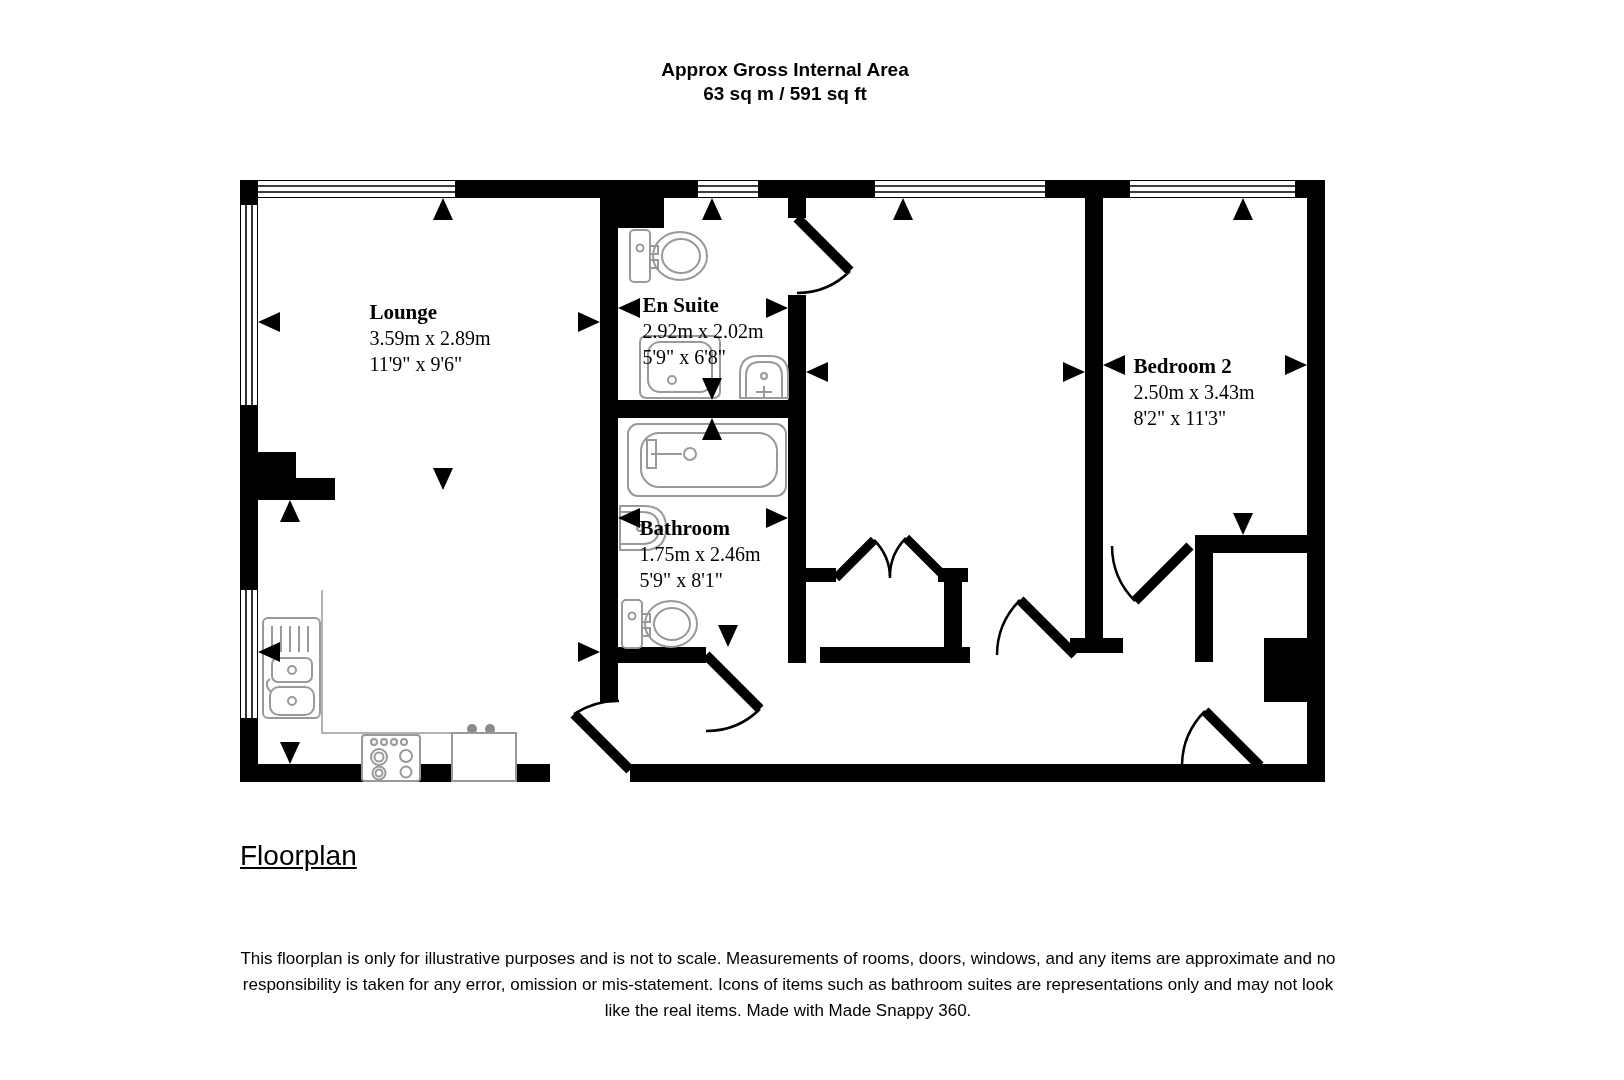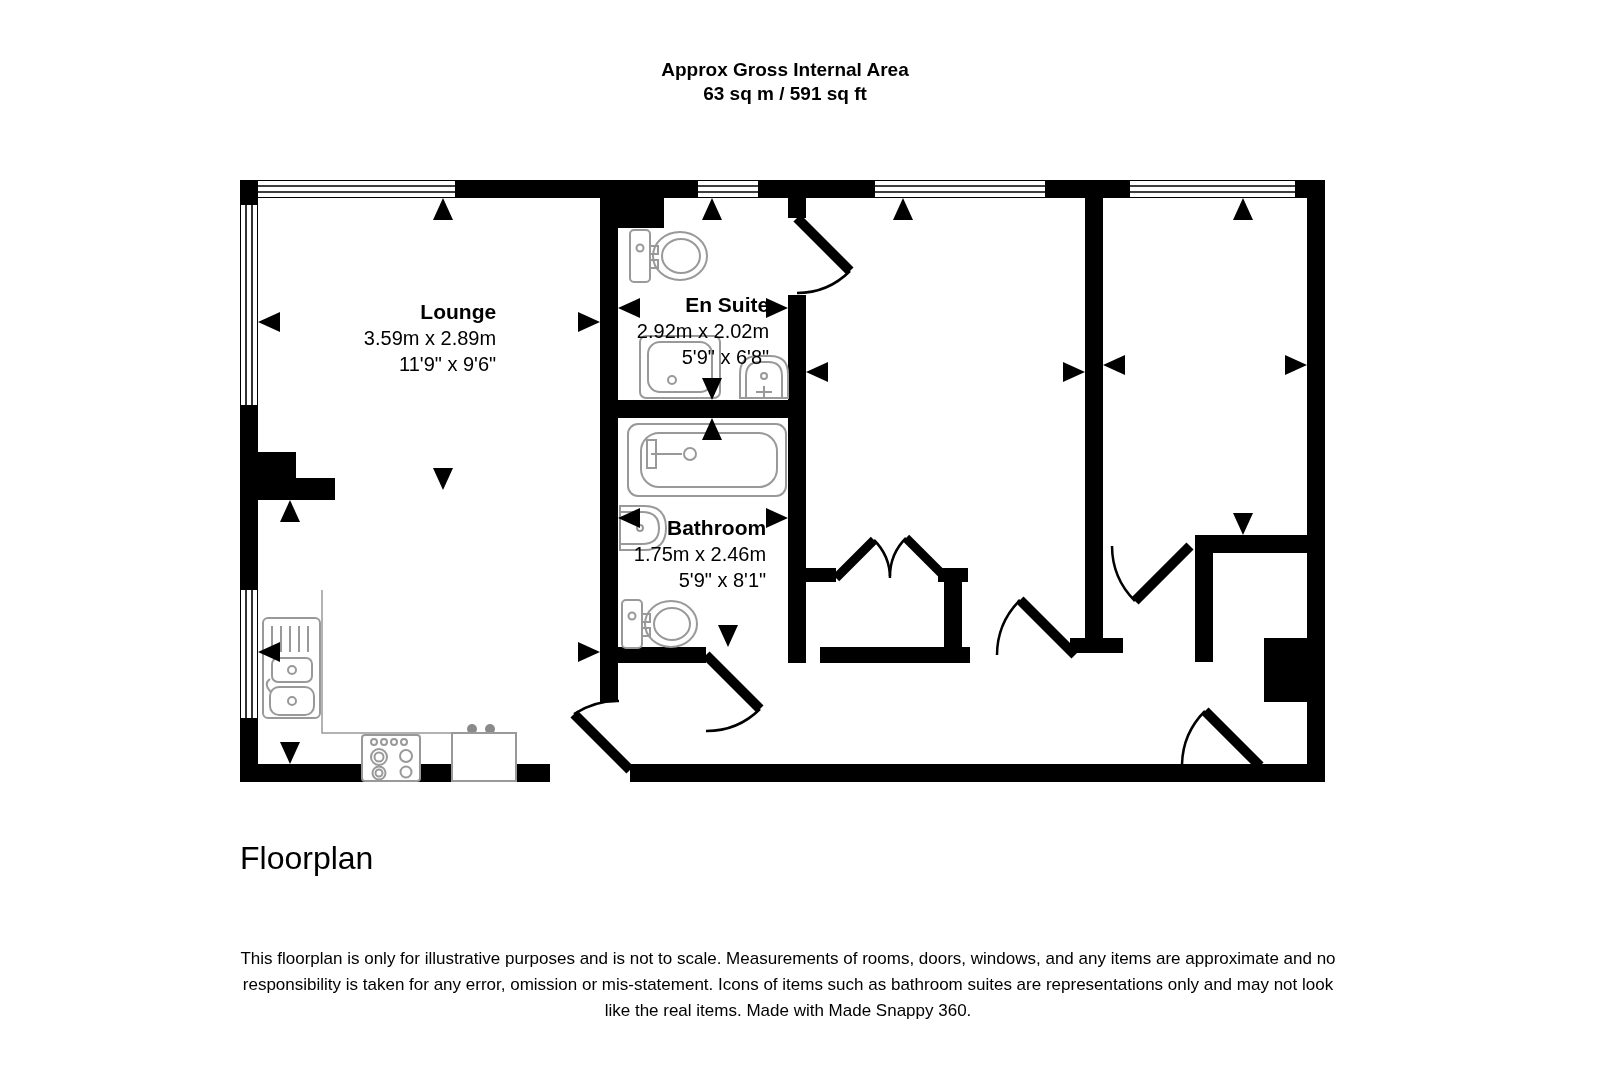--- a/index.html
+++ b/index.html
@@ -2,23 +2,23 @@
 <html><head>
 <meta charset="utf-8">
 <style>
   html,body{margin:0;padding:0;background:#ffffff;}
   .stage{position:relative;width:1444px;height:1080px;background:#fff;overflow:hidden;
          font-family:"Liberation Sans", sans-serif;color:#000;}
   .stage svg{position:absolute;left:0;top:0;}
   .abs{position:absolute;}
   .center-x{transform:translateX(-50%);}
   .title{left:785px;top:58px;text-align:center;font-weight:bold;font-size:19px;line-height:24px;white-space:nowrap;}
-  .room-label{text-align:right;font-size:20px;line-height:26px;white-space:nowrap;}
+  .room-label{text-align:left;font-size:20px;line-height:26px;white-space:nowrap;font-family:Liberation Serif, serif;}
   .room-label .rname{font-weight:bold;font-size:21px;}
-  .floorplan-heading{left:240px;top:840px;font-size:32px;}
+  .floorplan-heading{left:240px;top:840px;font-size:28px;text-decoration:underline;}
   .disclaimer{left:788px;top:946px;width:1100px;text-align:center;font-size:17px;line-height:26px;}
 </style>
 </head>
 <body>
 
 <div class="stage">
 
   <svg width="1624" height="1080" viewBox="0 0 1624 1080">
 
     <g fill="#000000">
@@ -236,20 +236,25 @@
     <div>11'9" x 9'6"</div>
   </div>
 
   <div class="abs center-x room-label" style="left:703px;top:292px;">
     <div class="rname">En Suite</div>
     <div>2.92m x 2.02m</div>
     <div>5'9" x 6'8"</div>
   </div>
 
 
+  <div class="abs center-x room-label" style="left:1194px;top:353px;">
+    <div class="rname">Bedroom 2</div>
+    <div>2.50m x 3.43m</div>
+    <div>8'2" x 11'3"</div>
+  </div>
 
   <div class="abs center-x room-label" style="left:700px;top:515px;">
     <div class="rname">Bathroom</div>
     <div>1.75m x 2.46m</div>
     <div>5'9" x 8'1"</div>
   </div>
 
 
   <div class="abs floorplan-heading">Floorplan</div>
 

